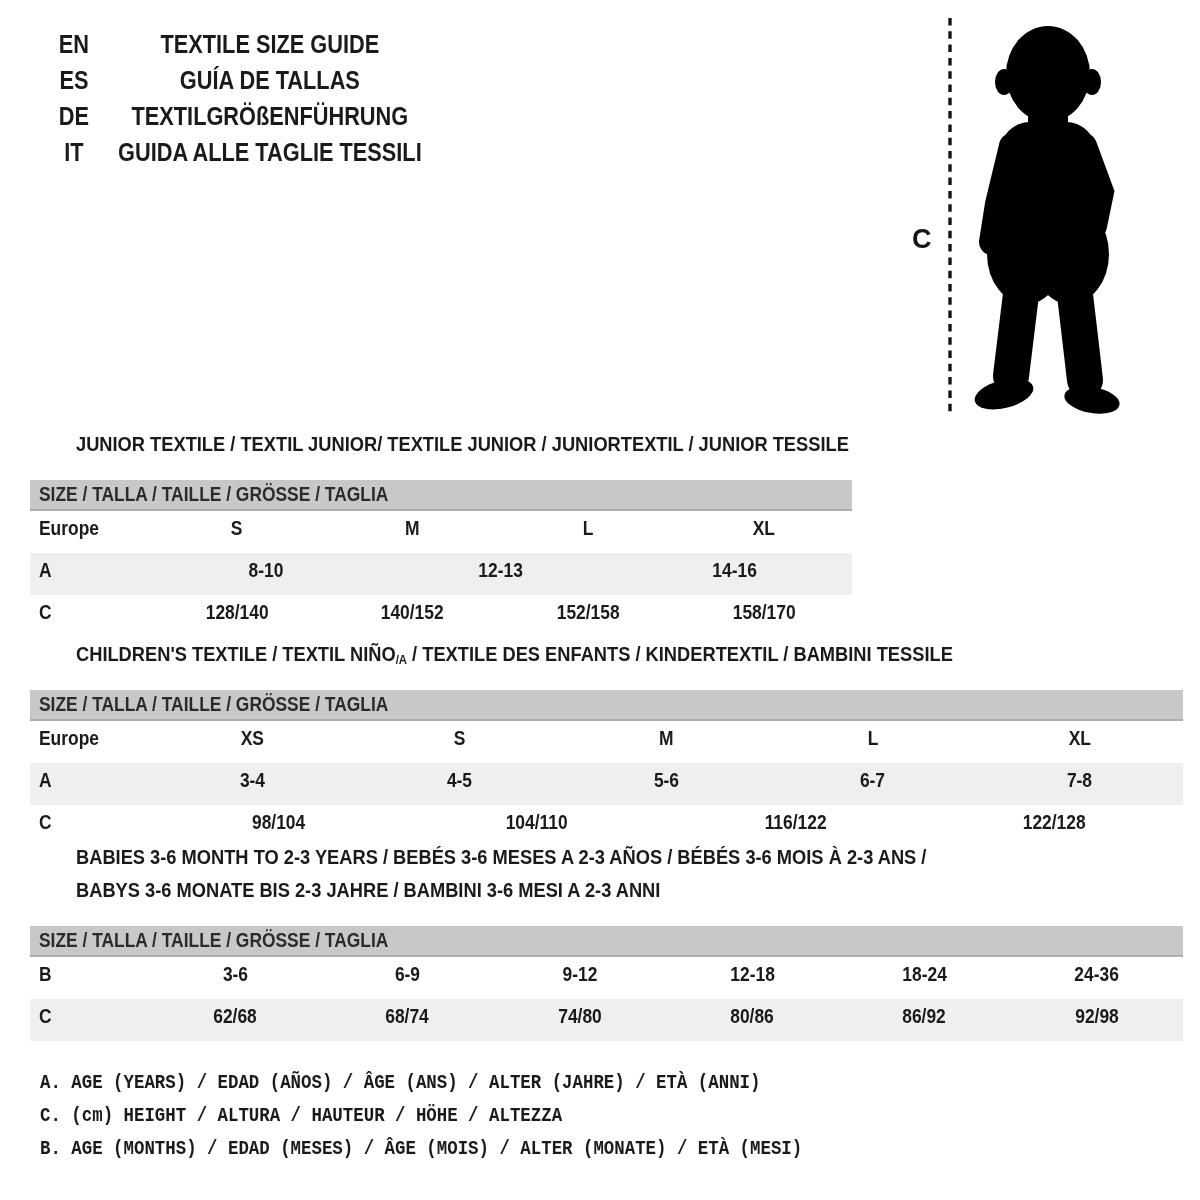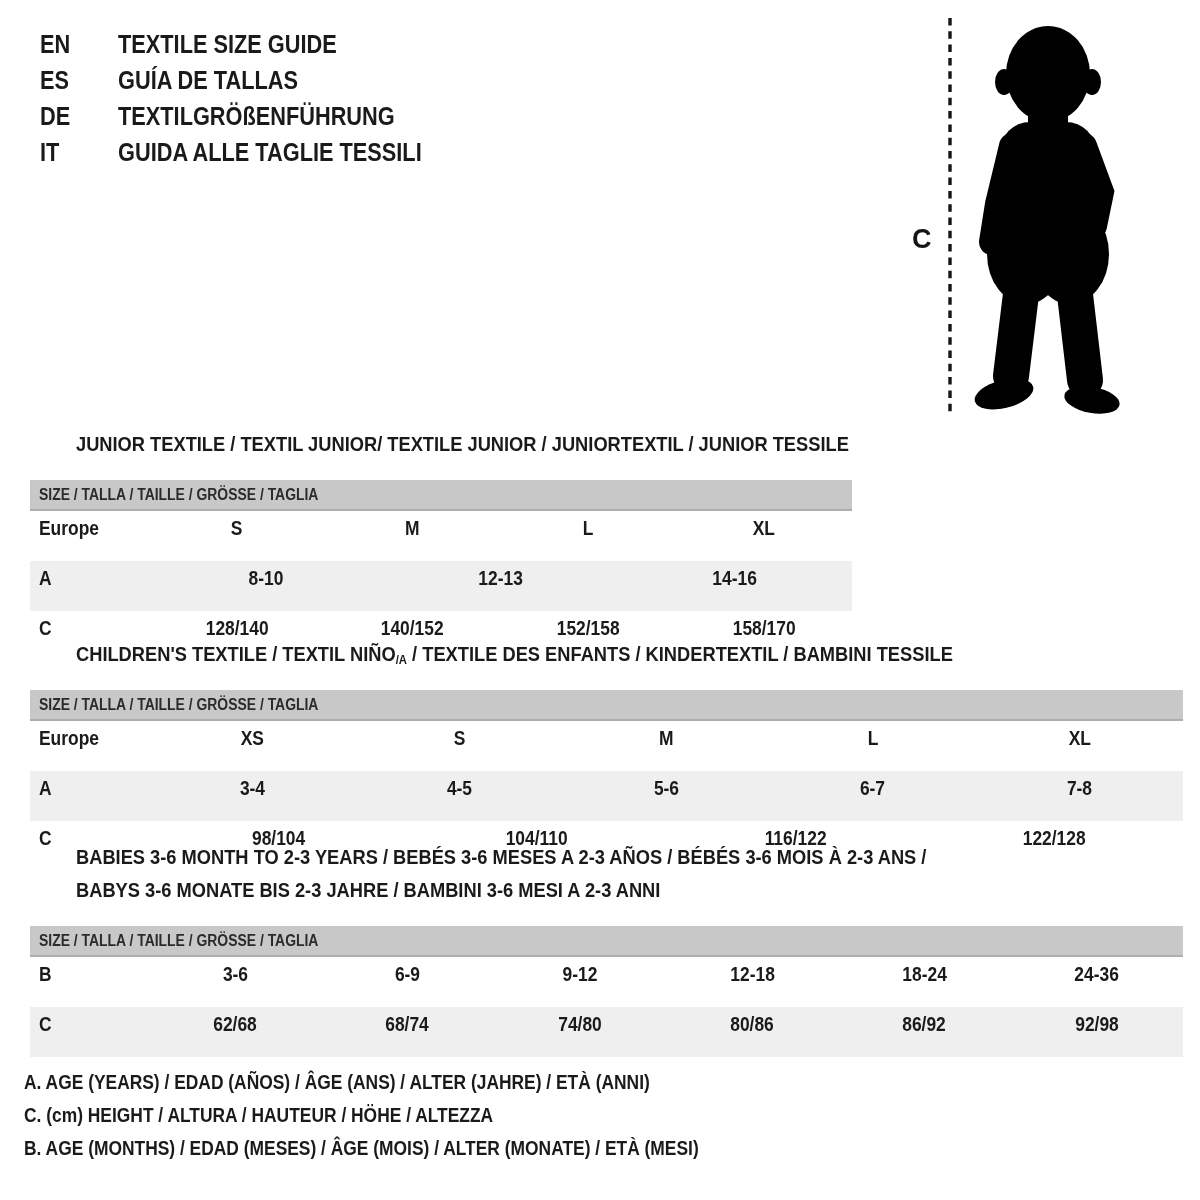--- a/index.html
+++ b/index.html
@@ -8,43 +8,43 @@
     background:#ffffff; color:#1a1a1a;
     font-family:"Liberation Sans","DejaVu Sans",sans-serif;
     font-weight:700;
   }
   
   .cond   { display:inline-block; transform:scaleX(0.87); transform-origin:0 50%; white-space:nowrap; }
   .cond-c { display:inline-block; transform:scaleX(0.87); transform-origin:50% 50%; white-space:nowrap; }
 
   
   .lang-list { position:absolute; left:40px; top:26px; }
-  .lang-row  { display:grid; grid-template-columns:78px auto; height:36px; line-height:36px; font-size:25px; }
+  .lang-row  { display:grid; grid-template-columns:78px auto; height:36px; line-height:36px; font-size:25px;text-align:center; }
 
   
   .figure-svg { position:absolute; left:898px; top:8px; width:292px; height:412px; }
 
   
   .sec-title { position:absolute; left:40px; font-size:21px; line-height:28px;margin-left:36px; }
   .sub-a { font-size:0.62em; vertical-align:-0.25em; }
 
   
   .tbl   { position:absolute; left:30px; }
   .tbl-j { top:480px; width:822px; }
   .tbl-c { top:690px; width:1153px; }
   .tbl-b { top:926px; width:1153px; }
   .thead { height:29px; line-height:29px; background:#c8c8c8; border-bottom:2px solid #adadad;
-           padding-left:9px; font-size:16px; color:#2b2b2b; }
-  .trow  { display:flex; height:50px; line-height:35px; font-size:20px; }
+           padding-left:9px; font-size:20px; color:#2b2b2b; }
+  .trow  { display:flex; height:42px; line-height:35px; font-size:20px; }
   .trow.shaded { background:#efefef; }
   .rlabel { width:110px; padding-left:9px; text-align:left; }
   .cell   { flex:1; text-align:center; }
 
   
-  .legend { position:absolute; left:24px; top:1066px; }
+  .legend { position:absolute; left:40px; top:1066px;font-family:Liberation Mono, monospace; }
   .legend-line { height:33px; line-height:33px; font-size:20px; }
 </style>
 </head>
 <body>
 
 <div class="page">
 
   <div class="lang-list">
     <div class="lang-row">
       <span class="cond">EN</span>

